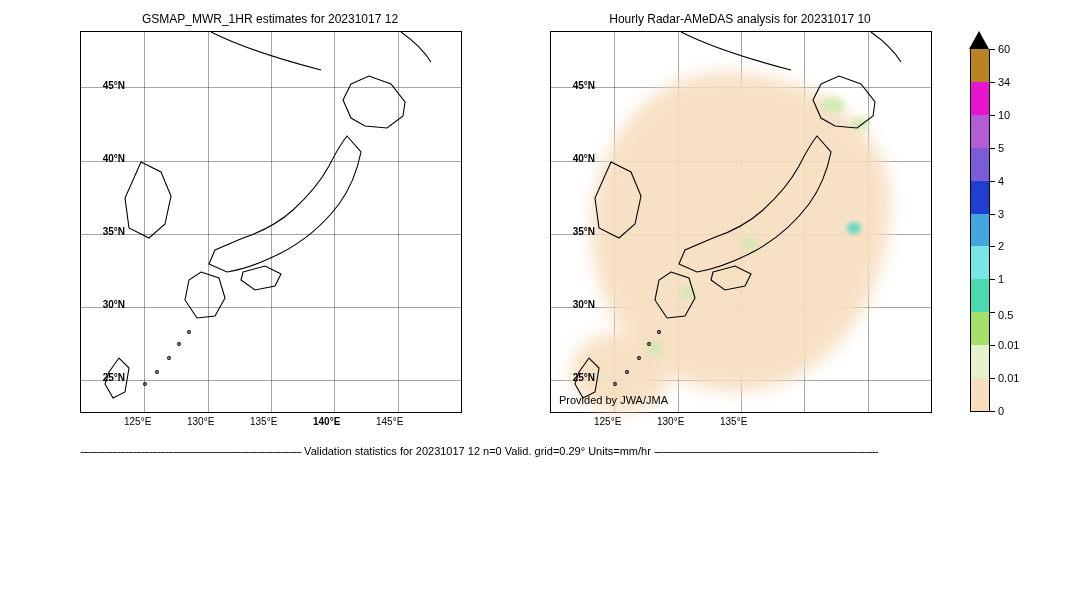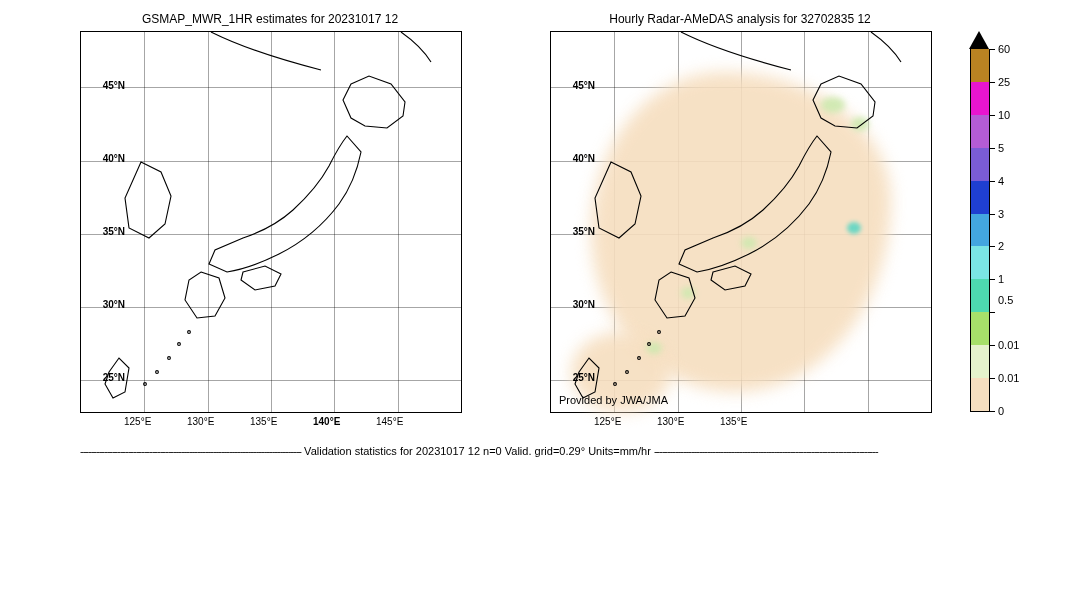--- a/index.html
+++ b/index.html
@@ -145,21 +145,21 @@
 <div class="tick-label ytick" style="left:85px; top:226px;">35°N</div>
 <div class="tick-label ytick" style="left:85px; top:299px;">30°N</div>
 <div class="tick-label ytick" style="left:85px; top:372px;">25°N</div>
 
 <div class="tick-label xtick" style="left:124px; top:416px;">125°E</div>
 <div class="tick-label xtick" style="left:187px; top:416px;">130°E</div>
 <div class="tick-label xtick" style="left:250px; top:416px;">135°E</div>
 <div class="tick-label xtick" style="left:313px; top:416px;font-weight:bold;">140°E</div>
 <div class="tick-label xtick" style="left:376px; top:416px;">145°E</div>
 
-<div class="map-title" style="left:550px; top:12px; width:380px;">Hourly Radar-AMeDAS analysis for 32702835 12</div>
+<div class="map-title" style="left:550px; top:12px; width:380px;">Hourly Radar-AMeDAS analysis for 20231017 10</div>
 <div class="map-panel" style="left:550px; top:31px; width:380px; height:380px;">
 
   <div class="grid-line-h" style="top:14.6%;"></div>
   <div class="grid-line-h" style="top:33.9%;"></div>
   <div class="grid-line-h" style="top:53.1%;"></div>
   <div class="grid-line-h" style="top:72.3%;"></div>
   <div class="grid-line-h" style="top:91.5%;"></div>
   <div class="grid-line-v" style="left:16.7%;"></div>
   <div class="grid-line-v" style="left:33.3%;"></div>
   <div class="grid-line-v" style="left:50%;"></div>
@@ -216,35 +216,35 @@
     <div class="cbar-seg" style="top:54.55%; height:9.09%; background:#7ae5e5;"></div>
     <div class="cbar-seg" style="top:63.64%; height:9.09%; background:#4dd9b0;"></div>
     <div class="cbar-seg" style="top:72.73%; height:9.09%; background:#a6e06a;"></div>
     <div class="cbar-seg" style="top:81.82%; height:9.09%; background:#e4f2cc;"></div>
     <div class="cbar-seg" style="top:90.91%; height:9.09%; background:#f6debf;"></div>
   </div>
 
   <div class="cbar-tick" style="left:19px; top:18px;"></div>
   <div class="cbar-label" style="left:28px; top:12px;">60</div>
   <div class="cbar-tick" style="left:19px; top:51px;"></div>
-  <div class="cbar-label" style="left:28px; top:45px;">25</div>
+  <div class="cbar-label" style="left:28px; top:45px;">34</div>
   <div class="cbar-tick" style="left:19px; top:84px;"></div>
   <div class="cbar-label" style="left:28px; top:78px;">10</div>
   <div class="cbar-tick" style="left:19px; top:117px;"></div>
   <div class="cbar-label" style="left:28px; top:111px;">5</div>
   <div class="cbar-tick" style="left:19px; top:150px;"></div>
   <div class="cbar-label" style="left:28px; top:144px;">4</div>
   <div class="cbar-tick" style="left:19px; top:183px;"></div>
   <div class="cbar-label" style="left:28px; top:177px;">3</div>
   <div class="cbar-tick" style="left:19px; top:215px;"></div>
   <div class="cbar-label" style="left:28px; top:209px;">2</div>
   <div class="cbar-tick" style="left:19px; top:248px;"></div>
   <div class="cbar-label" style="left:28px; top:242px;">1</div>
   <div class="cbar-tick" style="left:19px; top:281px;"></div>
-  <div class="cbar-label" style="left:28px; top:263px;">0.5</div>
+  <div class="cbar-label" style="left:28px; top:278px;">0.5</div>
   <div class="cbar-tick" style="left:19px; top:314px;"></div>
   <div class="cbar-label" style="left:28px; top:308px;">0.01</div>
   <div class="cbar-tick" style="left:19px; top:347px;"></div>
   <div class="cbar-label" style="left:28px; top:341px;">0.01</div>
   <div class="cbar-tick" style="left:19px; top:380px;"></div>
   <div class="cbar-label" style="left:28px; top:374px;">0</div>
 </div>
 
 <div class="footer" style="left:80px; top:445px; width:960px;">
   <span class="dashes">-----------------------------------------------------------------------------------</span>

